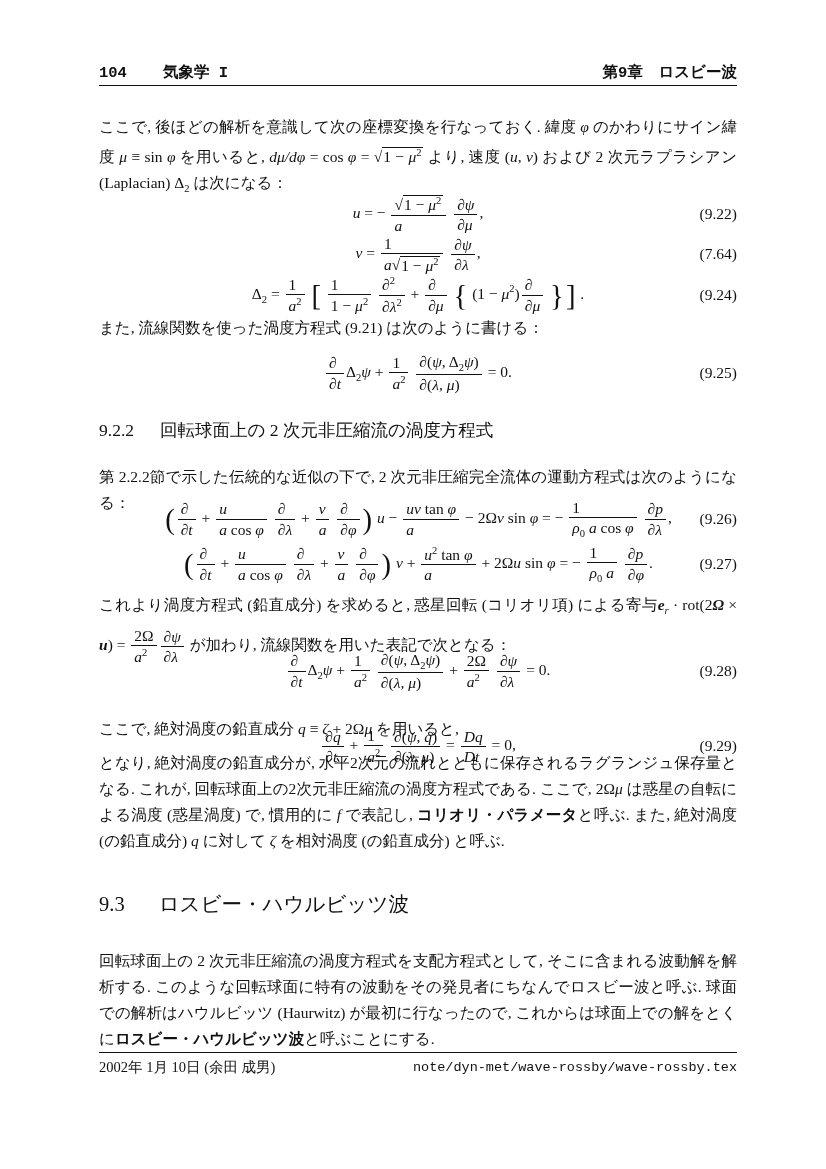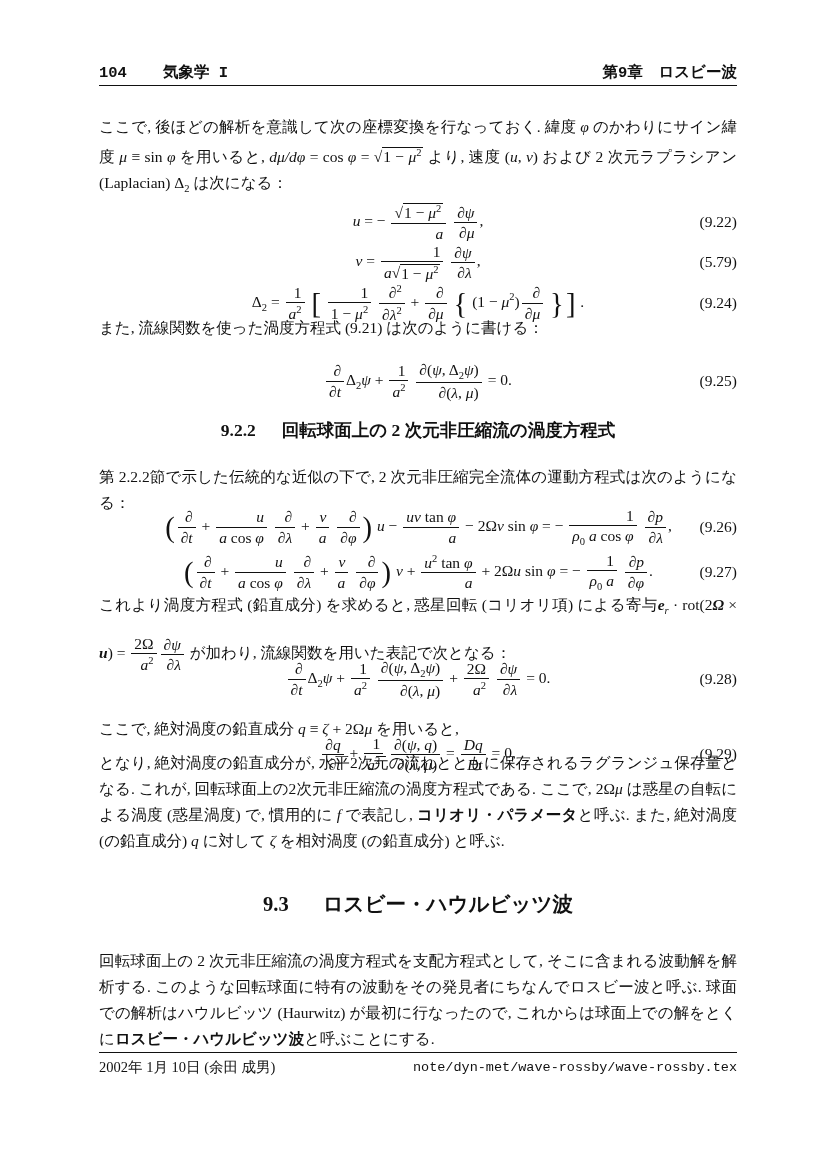--- a/index.html
+++ b/index.html
@@ -13,31 +13,31 @@
   b{font-weight:bold;}
   sup,sub{font-size:0.68em;}
   
   .hdr{display:flex;align-items:baseline;font-weight:bold;font-family:Liberation Mono, monospace;}
   .hnum{margin-right:36px;}
   .hchap{margin-left:auto;}
   .rule{border-top:1.6px solid #111;height:0;}
   .ftr{display:flex;align-items:center;font-size:14.5px;}
   .fpath{margin-left:auto;font-family:"Liberation Mono","DejaVu Sans Mono",monospace;font-size:13.5px;}
   
-  .sec{font-weight:bold;display:flex;align-items:baseline;justify-content:center;}
+  .sec{font-weight:normal;display:flex;align-items:baseline;}
   .sec .snum{margin-right:26px;}
   .sec-sub{font-size:17.5px;}
   .sec-big{font-size:20.5px;}
   .sec-big .snum{margin-right:34px;}
   
   .eq-row{display:flex;align-items:center;justify-content:center;}
   .eq-num{position:absolute;right:0;top:50%;transform:translateY(-50%);}
   .eq-math{white-space:nowrap;}
   
-  .fr{display:inline-block;vertical-align:middle;text-align:right;margin:8px 2px;}
+  .fr{display:inline-block;vertical-align:middle;text-align:left;margin:0 2px;}
   .fr .n,.fr .d{display:block;line-height:1.25;padding:0 3px;}
   .fr .d{border-top:1px solid #111;}
   .sq{white-space:nowrap;}
   .sq .ov{border-top:1.2px solid #111;padding:0 2px 0 1px;}
   .bp{font-size:1.85em;line-height:0;vertical-align:middle;font-weight:400;margin:0 1px;}
   .pm{line-height:30px;}
 </style>
 </head>
 <body>
 
@@ -51,21 +51,21 @@
   <div class="blk rule" style="top:85px"></div>
 
   <div class="blk para" style="top:114px">ここで, 後ほどの解析を意識して次の座標変換を行なっておく. 緯度 <i>φ</i> のかわりにサイン緯度 <i>μ</i> ≡ sin <i>φ</i> を用いると, <i>dμ/dφ</i> = cos <i>φ</i> = <span class="sq">√<span class="ov">1 − <i>μ</i><sup>2</sup></span></span> より, 速度 (<i>u</i>, <i>v</i>) および 2 次元ラプラシアン (Laplacian) Δ<sub>2</sub> は次になる：</div>
 
   <div class="blk eq-row" style="top:194px">
     <span class="eq-math"><i>u</i> = − <span class="fr"><span class="n"><span class="sq">√<span class="ov">1 − <i>μ</i><sup>2</sup></span></span></span><span class="d"><i>a</i></span></span> <span class="fr"><span class="n">∂<i>ψ</i></span><span class="d">∂<i>μ</i></span></span>,</span>
     <span class="eq-num">(9.22)</span>
   </div>
   <div class="blk eq-row" style="top:234px">
     <span class="eq-math"><i>v</i> = <span class="fr"><span class="n">1</span><span class="d"><i>a</i><span class="sq">√<span class="ov">1 − <i>μ</i><sup>2</sup></span></span></span></span> <span class="fr"><span class="n">∂<i>ψ</i></span><span class="d">∂<i>λ</i></span></span>,</span>
-    <span class="eq-num">(5.79)</span>
+    <span class="eq-num">(7.64)</span>
   </div>
   <div class="blk eq-row" style="top:274px">
     <span class="eq-math">Δ<sub>2</sub> = <span class="fr"><span class="n">1</span><span class="d"><i>a</i><sup>2</sup></span></span> <span class="bp">[</span> <span class="fr"><span class="n">1</span><span class="d">1 − <i>μ</i><sup>2</sup></span></span> <span class="fr"><span class="n">∂<sup>2</sup></span><span class="d">∂<i>λ</i><sup>2</sup></span></span> + <span class="fr"><span class="n">∂</span><span class="d">∂<i>μ</i></span></span> <span class="bp">{</span> (1 − <i>μ</i><sup>2</sup>)<span class="fr"><span class="n">∂</span><span class="d">∂<i>μ</i></span></span> <span class="bp">}</span><span class="bp">]</span> .</span>
     <span class="eq-num">(9.24)</span>
   </div>
 
   <div class="blk para" style="top:315px">また, 流線関数を使った渦度方程式 (9.21) は次のように書ける：</div>
 
   <div class="blk eq-row" style="top:352px">
     <span class="eq-math"><span class="fr"><span class="n">∂</span><span class="d">∂<i>t</i></span></span>Δ<sub>2</sub><i>ψ</i> + <span class="fr"><span class="n">1</span><span class="d"><i>a</i><sup>2</sup></span></span> <span class="fr"><span class="n">∂(<i>ψ</i>, Δ<sub>2</sub><i>ψ</i>)</span><span class="d">∂(<i>λ</i>, <i>μ</i>)</span></span> = 0.</span>

